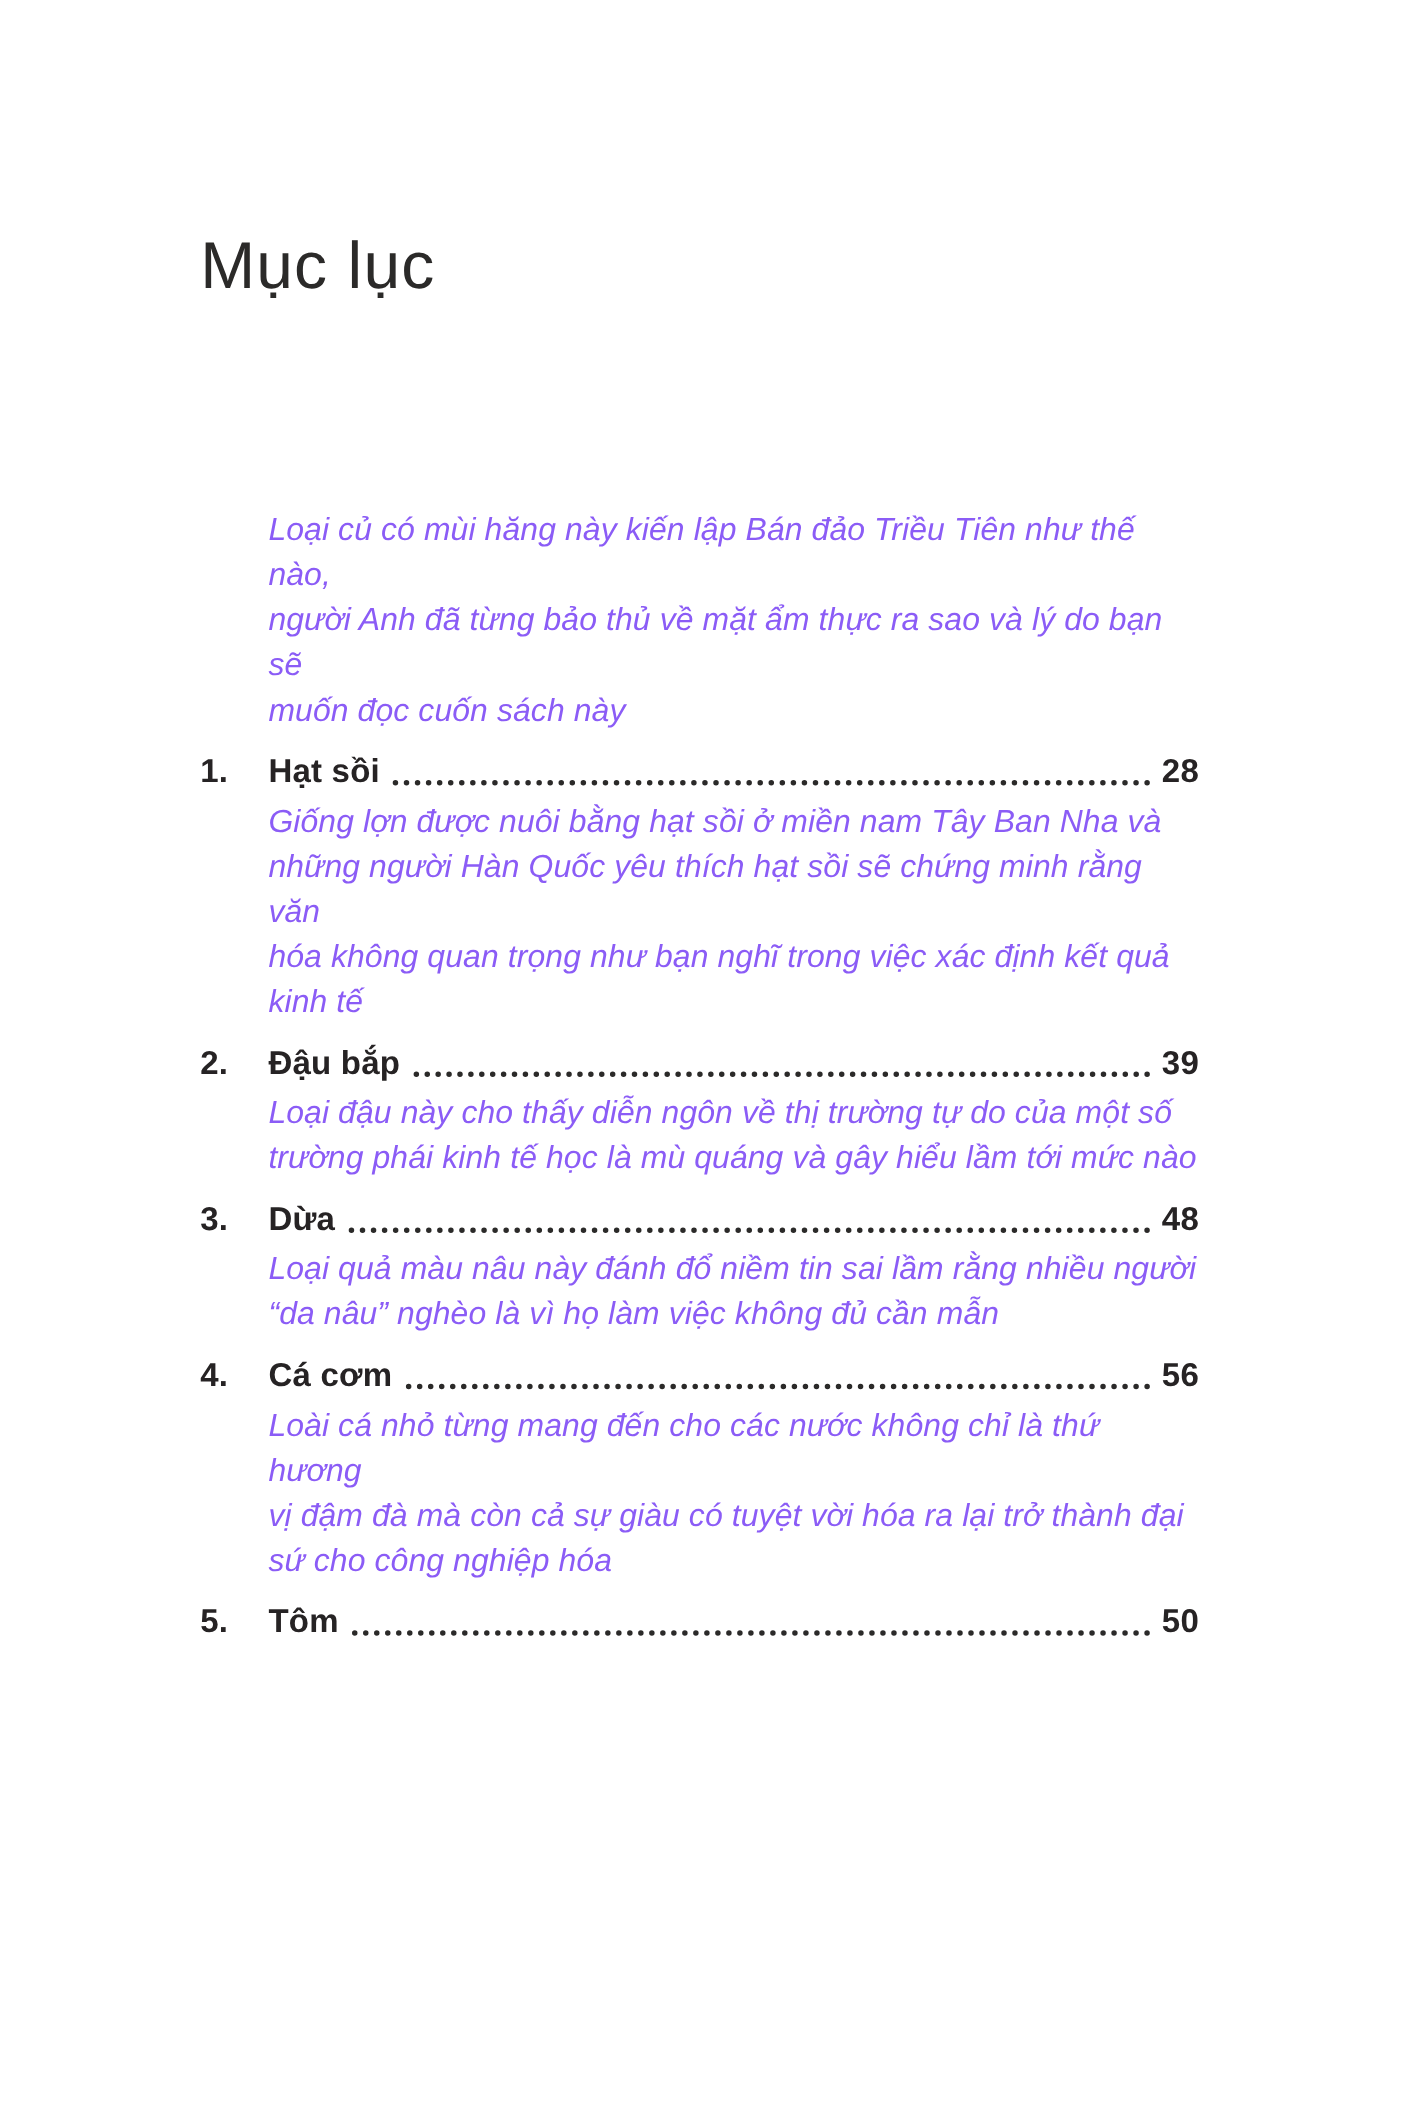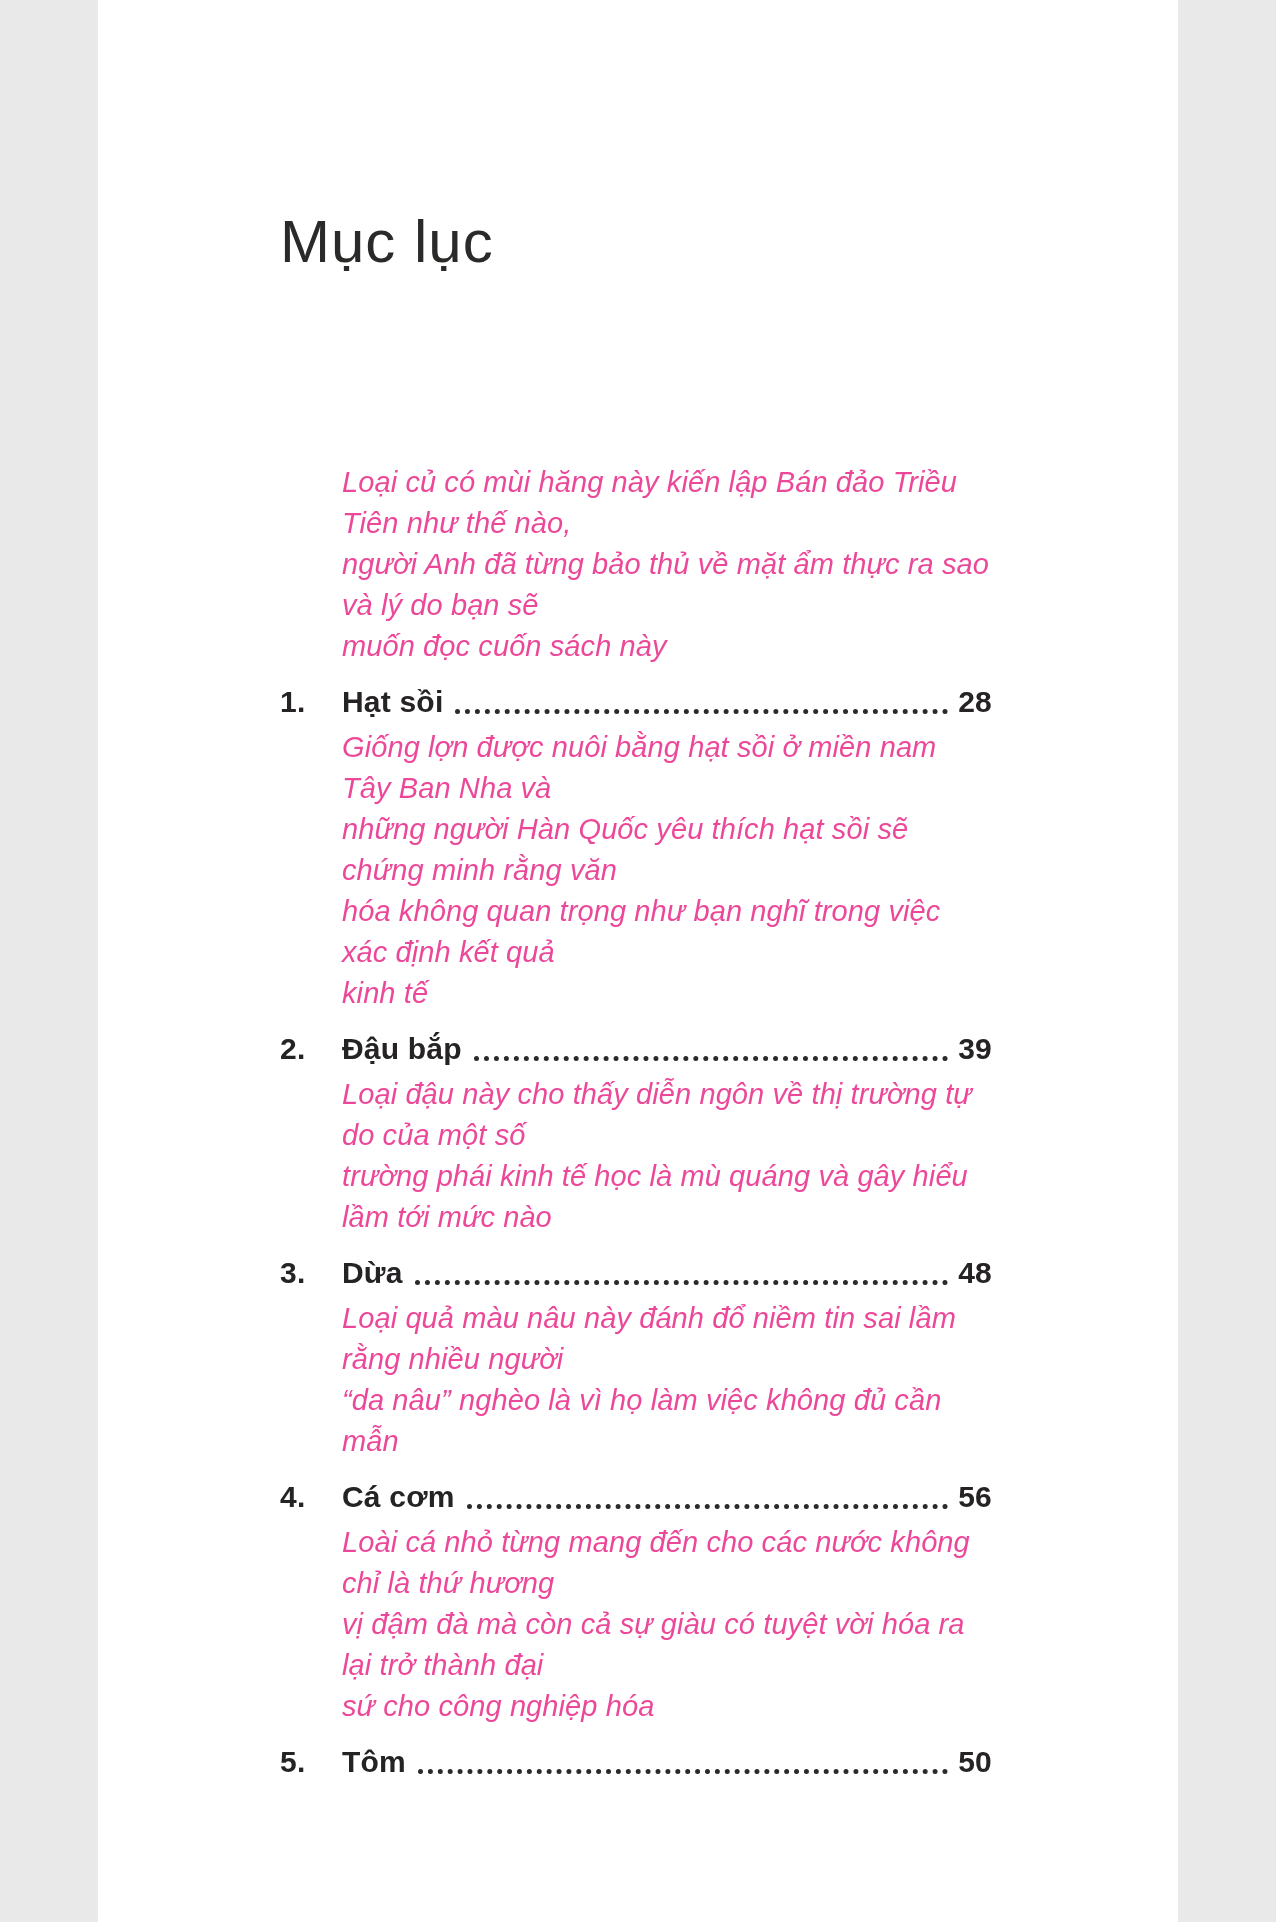--- a/index.html
+++ b/index.html
@@ -1,18 +1,18 @@
 <!DOCTYPE html>
 <html><head>
 <meta charset="utf-8">
 <style>
   html, body { margin: 0; padding: 0; background: #e9e9e9; }
   .page {
     position: relative;
-    width: 1080px;
+    width: 1276px;
     height: 1922px;
     margin: 0 auto;
     background: #ffffff;
     overflow: hidden;
     font-family: "Liberation Sans", sans-serif;
     color: #262324;
   }
   .content {
     padding: 212px 186px 0 182px;
   }
@@ -51,21 +51,21 @@
     margin: 0 10px 9px 12px;
     min-width: 30px;
   }
   .entry-page { flex: none; }
   .entry-desc {
     margin: 4px 0 0 62px;
     font-size: 29px;
     line-height: 41px;
     font-style: italic;
     font-weight: 400;
-    color: #ec4899;
+    color: #8b5cf6;
     white-space: pre-line;
     letter-spacing: 0.1px;
   }
 </style>
 </head>
 <body>
 
 <div class="page">
   <div class="content">
     <h1 class="toc-title">Mục lục</h1>

